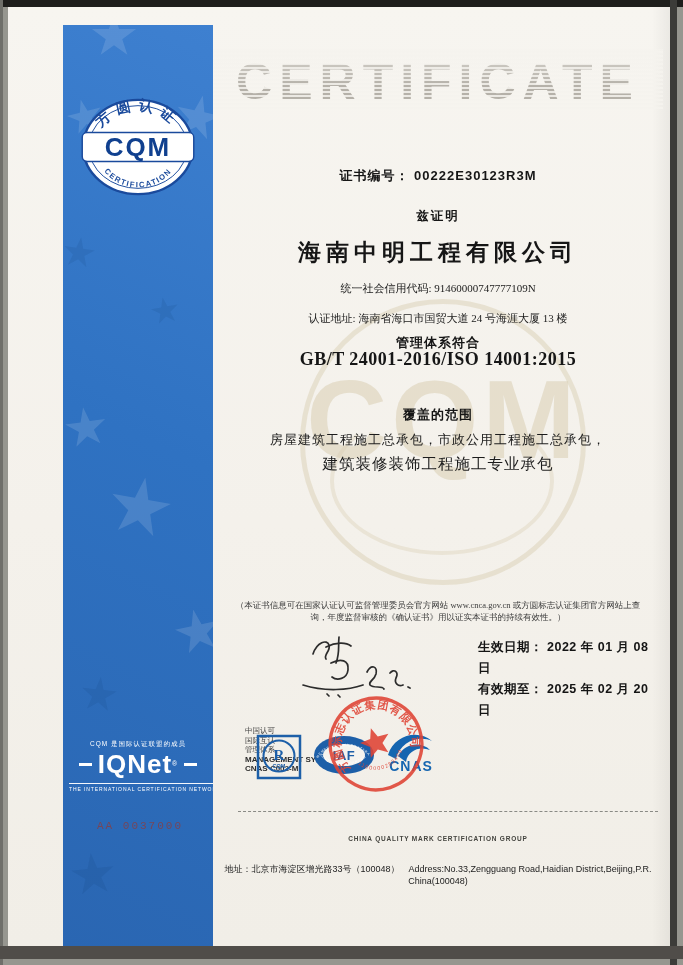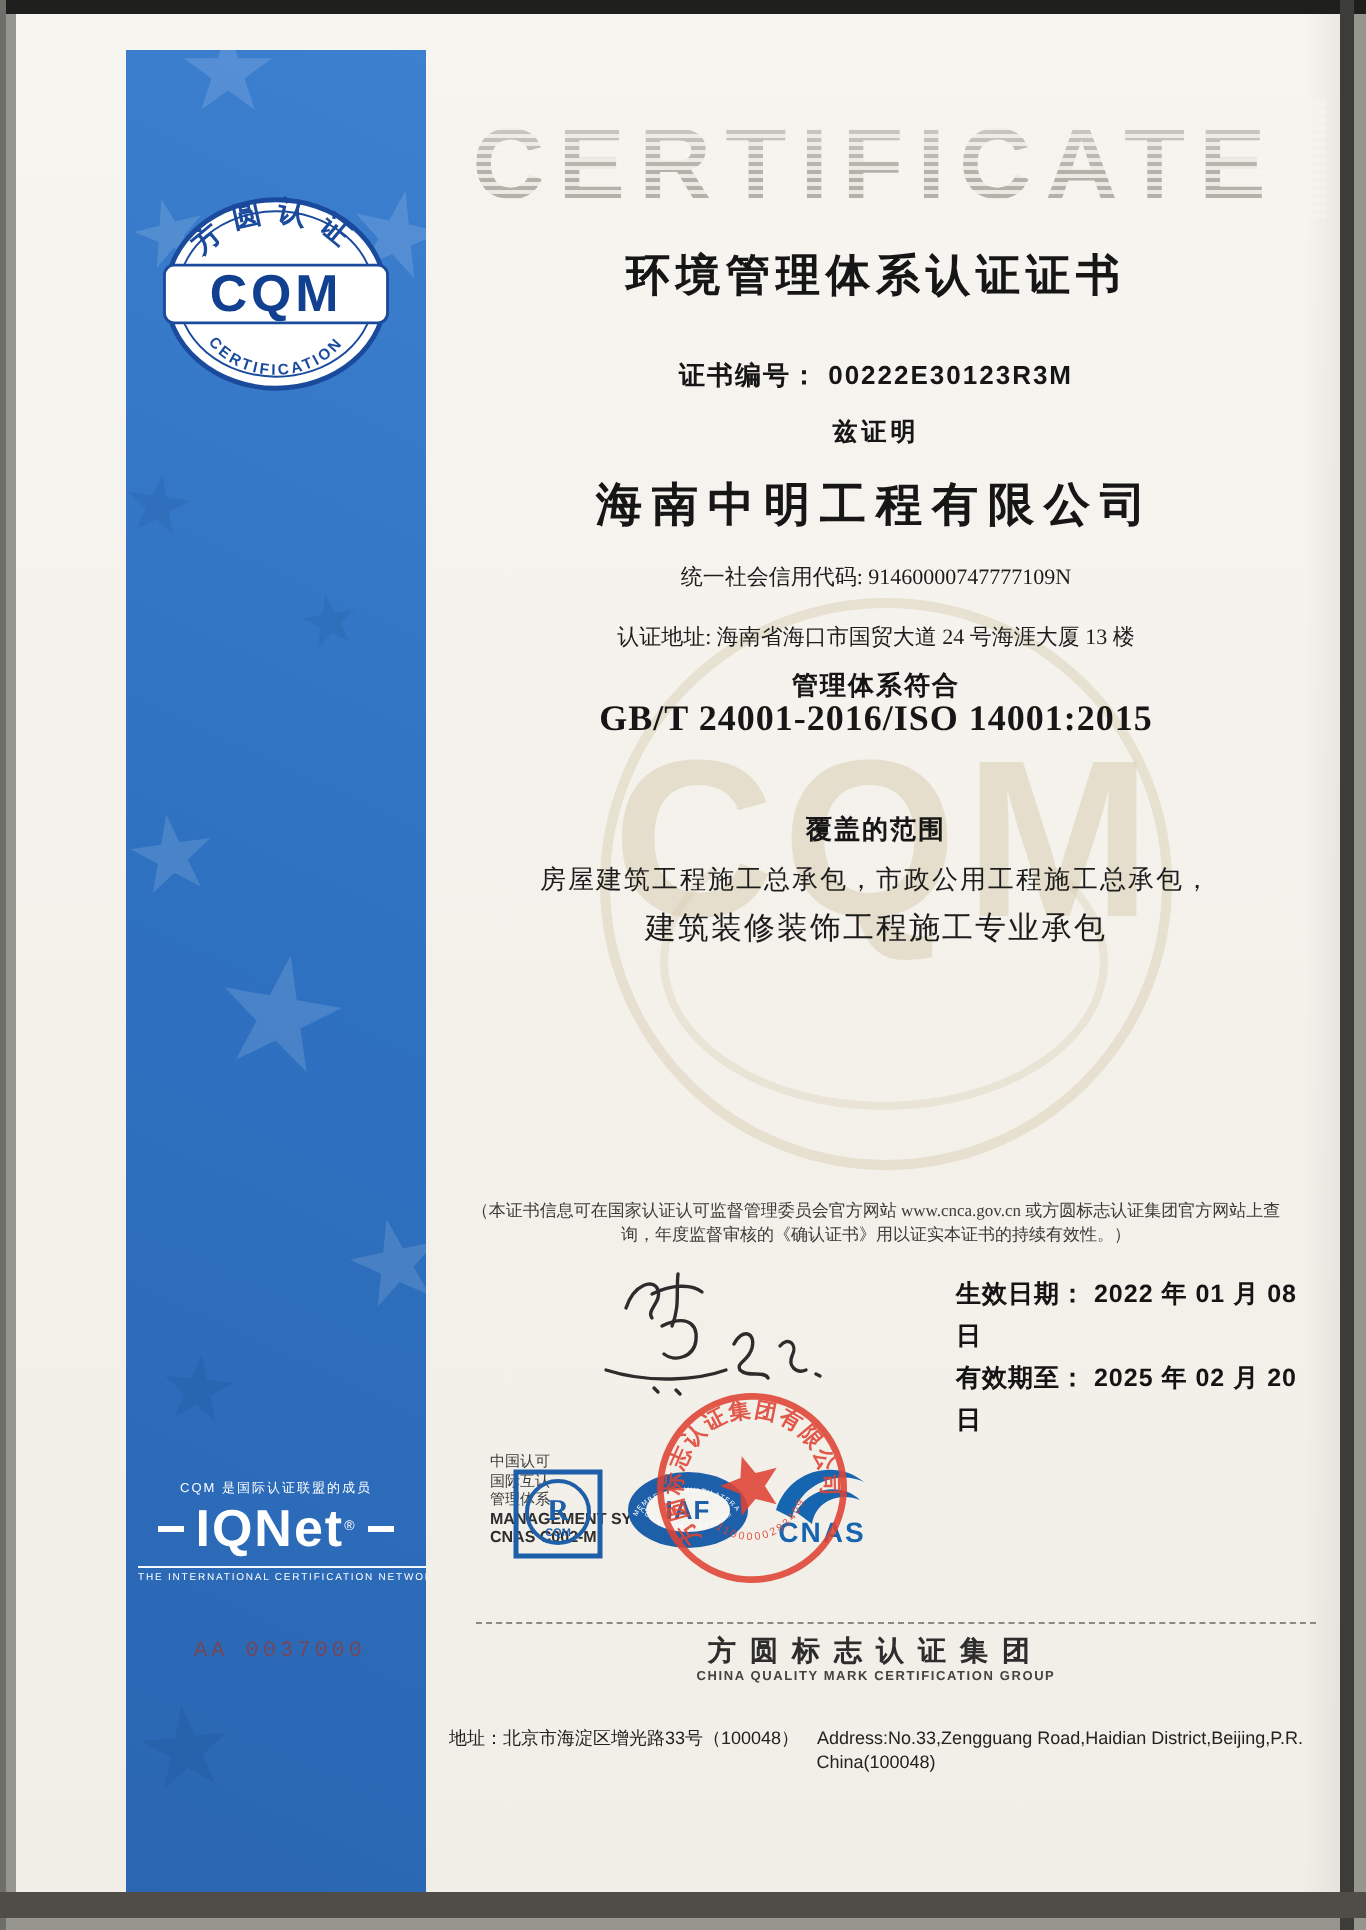--- a/index.html
+++ b/index.html
@@ -30,21 +30,21 @@
          border:4px solid rgba(214,204,176,0.35);border-top-color:transparent;z-index:1;}
   
   .content{position:absolute;left:205px;top:0;width:450px;height:946px;z-index:2;}
   .cline{position:absolute;left:0;width:100%;text-align:center;color:#161616;}
   .watermark{position:absolute;left:0;top:46px;width:100%;text-align:center;
        font-weight:800;font-size:50px;letter-spacing:7px;color:#b5b1a9;white-space:nowrap;}
   .wm-stripes{position:absolute;left:0;top:42px;width:100%;height:62px;
        background:repeating-linear-gradient(180deg,rgba(245,243,238,0) 0 2px,rgba(245,243,238,0.85) 2px 4px),
                   linear-gradient(180deg,rgba(245,243,238,0.55),rgba(245,243,238,0) 60%);}
   .title{top:116px;font-size:22px;font-weight:700;letter-spacing:3px;}
-  .certno{top:172px;font-size:13px;font-weight:700;letter-spacing:1px;text-align:center;}
+  .certno{top:160px;font-size:13px;font-weight:700;letter-spacing:1px;text-align:center;}
   .certify{top:201px;font-size:12.5px;font-weight:600;letter-spacing:2px;}
   .company{top:230px;font-size:23px;font-weight:700;letter-spacing:5px;
            font-family:"Liberation Serif",serif;}
   .kai{font-family:"Liberation Serif",serif;color:#1c1c1c;}
   .addr1{top:274px;font-size:11px;}
   .addr2{top:289px;font-size:11px;}
   .addr3{top:304px;font-size:11px;}
   .conform{top:327px;font-size:13px;font-weight:700;letter-spacing:1px;}
   .standard{top:342px;font-size:18px;font-weight:700;font-family:"Liberation Serif",serif;letter-spacing:0.5px;}
   .scopelabel{top:399px;font-size:13px;font-weight:700;letter-spacing:1px;}
@@ -130,21 +130,20 @@
         <span class="iq-tag">THE INTERNATIONAL CERTIFICATION NETWORK</span>
       </div>
 
       <div class="serial">AA 0037000</div>
     </div>
 
     <div class="content">
       <div class="watermark">CERTIFICATE</div>
       <div class="wm-stripes"></div>
 
-      <div class="cline title">环境管理体系认证证书</div>
       <div class="cline certno">证书编号： 00222E30123R3M</div>
       <div class="cline certify">兹证明</div>
       <div class="cline company">海南中明工程有限公司</div>
       <div class="cline addr1 kai">统一社会信用代码: 91460000747777109N</div>
       <div class="cline addr3 kai">认证地址: 海南省海口市国贸大道 24 号海涯大厦 13 楼</div>
       <div class="cline conform">管理体系符合</div>
       <div class="cline standard">GB/T 24001-2016/ISO 14001:2015</div>
       <div class="cline scopelabel">覆盖的范围</div>
       <div class="cline scope1 kai">房屋建筑工程施工总承包，市政公用工程施工总承包，</div>
       <div class="cline scope2 kai">建筑装修装饰工程施工专业承包</div>
@@ -220,21 +219,20 @@
           <textPath href="#stampRing" startOffset="50%" text-anchor="middle">方圆标志认证集团有限公司</textPath>
         </text>
         <text font-size="5.2" fill="#df4334" font-family="Liberation Sans,sans-serif" letter-spacing="1.2">
           <textPath href="#stampNum" startOffset="50%" text-anchor="middle">1100000283409</textPath>
         </text>
       </g>
     </svg>
 
     <div class="content" style="top:0;">
       <div class="dashrule"></div>
-      <div class="cline orgcn">方圆标志认证集团</div>
       <div class="cline orgen">CHINA QUALITY MARK CERTIFICATION GROUP</div>
       <div class="cline footaddr">地址：北京市海淀区增光路33号（100048）　Address:No.33,Zengguang Road,Haidian District,Beijing,P.R. China(100048)</div>
     </div>
   </div>
 
   <div class="scan-left"></div>
   <div class="scan-right"></div>
   <div class="scan-bottom"></div>
 </div>
 

